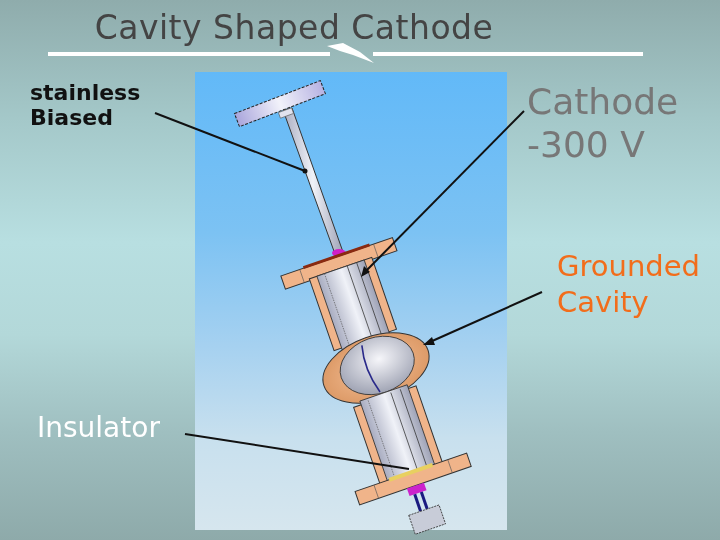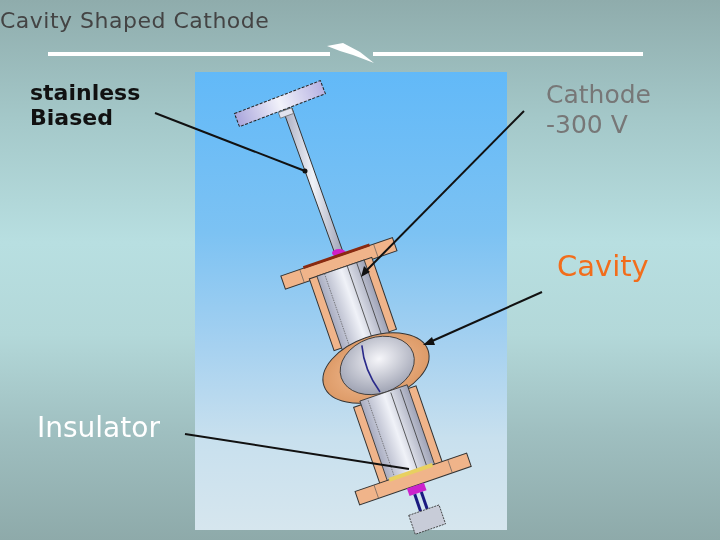--- a/index.html
+++ b/index.html
@@ -2,29 +2,29 @@
 <html><head>
 <meta charset="utf-8">
 <style>
   html, body { margin:0; padding:0; }
   body {
     width:720px; height:540px; position:relative; overflow:hidden;
     background: linear-gradient(to bottom, #8facac 0%, #a4c8c9 22%, #b8dfe1 45%, #b3d8d9 62%, #9fbfc0 80%, #8eaaaa 100%);
     font-family: "DejaVu Sans", sans-serif;
   }
   .title {
-    position:absolute; left:0; width:588px; top:8px; 
-    font-size:22px; color:#444; letter-spacing:0.5px;
+    position:absolute; left:0; width:588px; top:8px; text-align:center;
+    font-size:33px; color:#444; letter-spacing:0.5px;
   }
   .rule { position:absolute; height:4px; background:#fff; top:52px; }
   .rule.left { left:48px; width:282px; }
   .rule.right { left:373px; width:270px; }
   .label { position:absolute; line-height:1.15; }
   .biased { left:30px; top:80px; font-size:22px; font-weight:bold; color:#111; }
-  .cathode { left:527px; top:80px; font-size:25px; color:#777; line-height:1.2;margin-left:19px; }
+  .cathode { left:527px; top:80px; font-size:36px; color:#777; line-height:1.2; }
   .grounded { left:557px; top:248px; font-size:29px; color:#f26d1b; line-height:1.25; }
   .insulator { left:37px; top:412px; font-size:28px; color:#fff; }
   .panel {
     position:absolute; left:195px; top:72px; width:312px; height:458px;
     background: linear-gradient(to bottom, #62b9f8 0%, #7cc2f3 35%, #a6d1f0 60%, #c8e0ee 80%, #d6e6ee 100%);
   }
   svg.overlay { position:absolute; left:0; top:0; }
 </style>
 </head>
 <body>
@@ -121,16 +121,17 @@
   <div>stainless</div>
   <div>Biased</div>
 </div>
 
 <div class="label cathode">
   <div>Cathode</div>
   <div>-300 V</div>
 </div>
 
 <div class="label grounded">
+  <div>Grounded</div>
   <div>Cavity</div>
 </div>
 
 <div class="label insulator">Insulator</div>
 
 </body></html>

